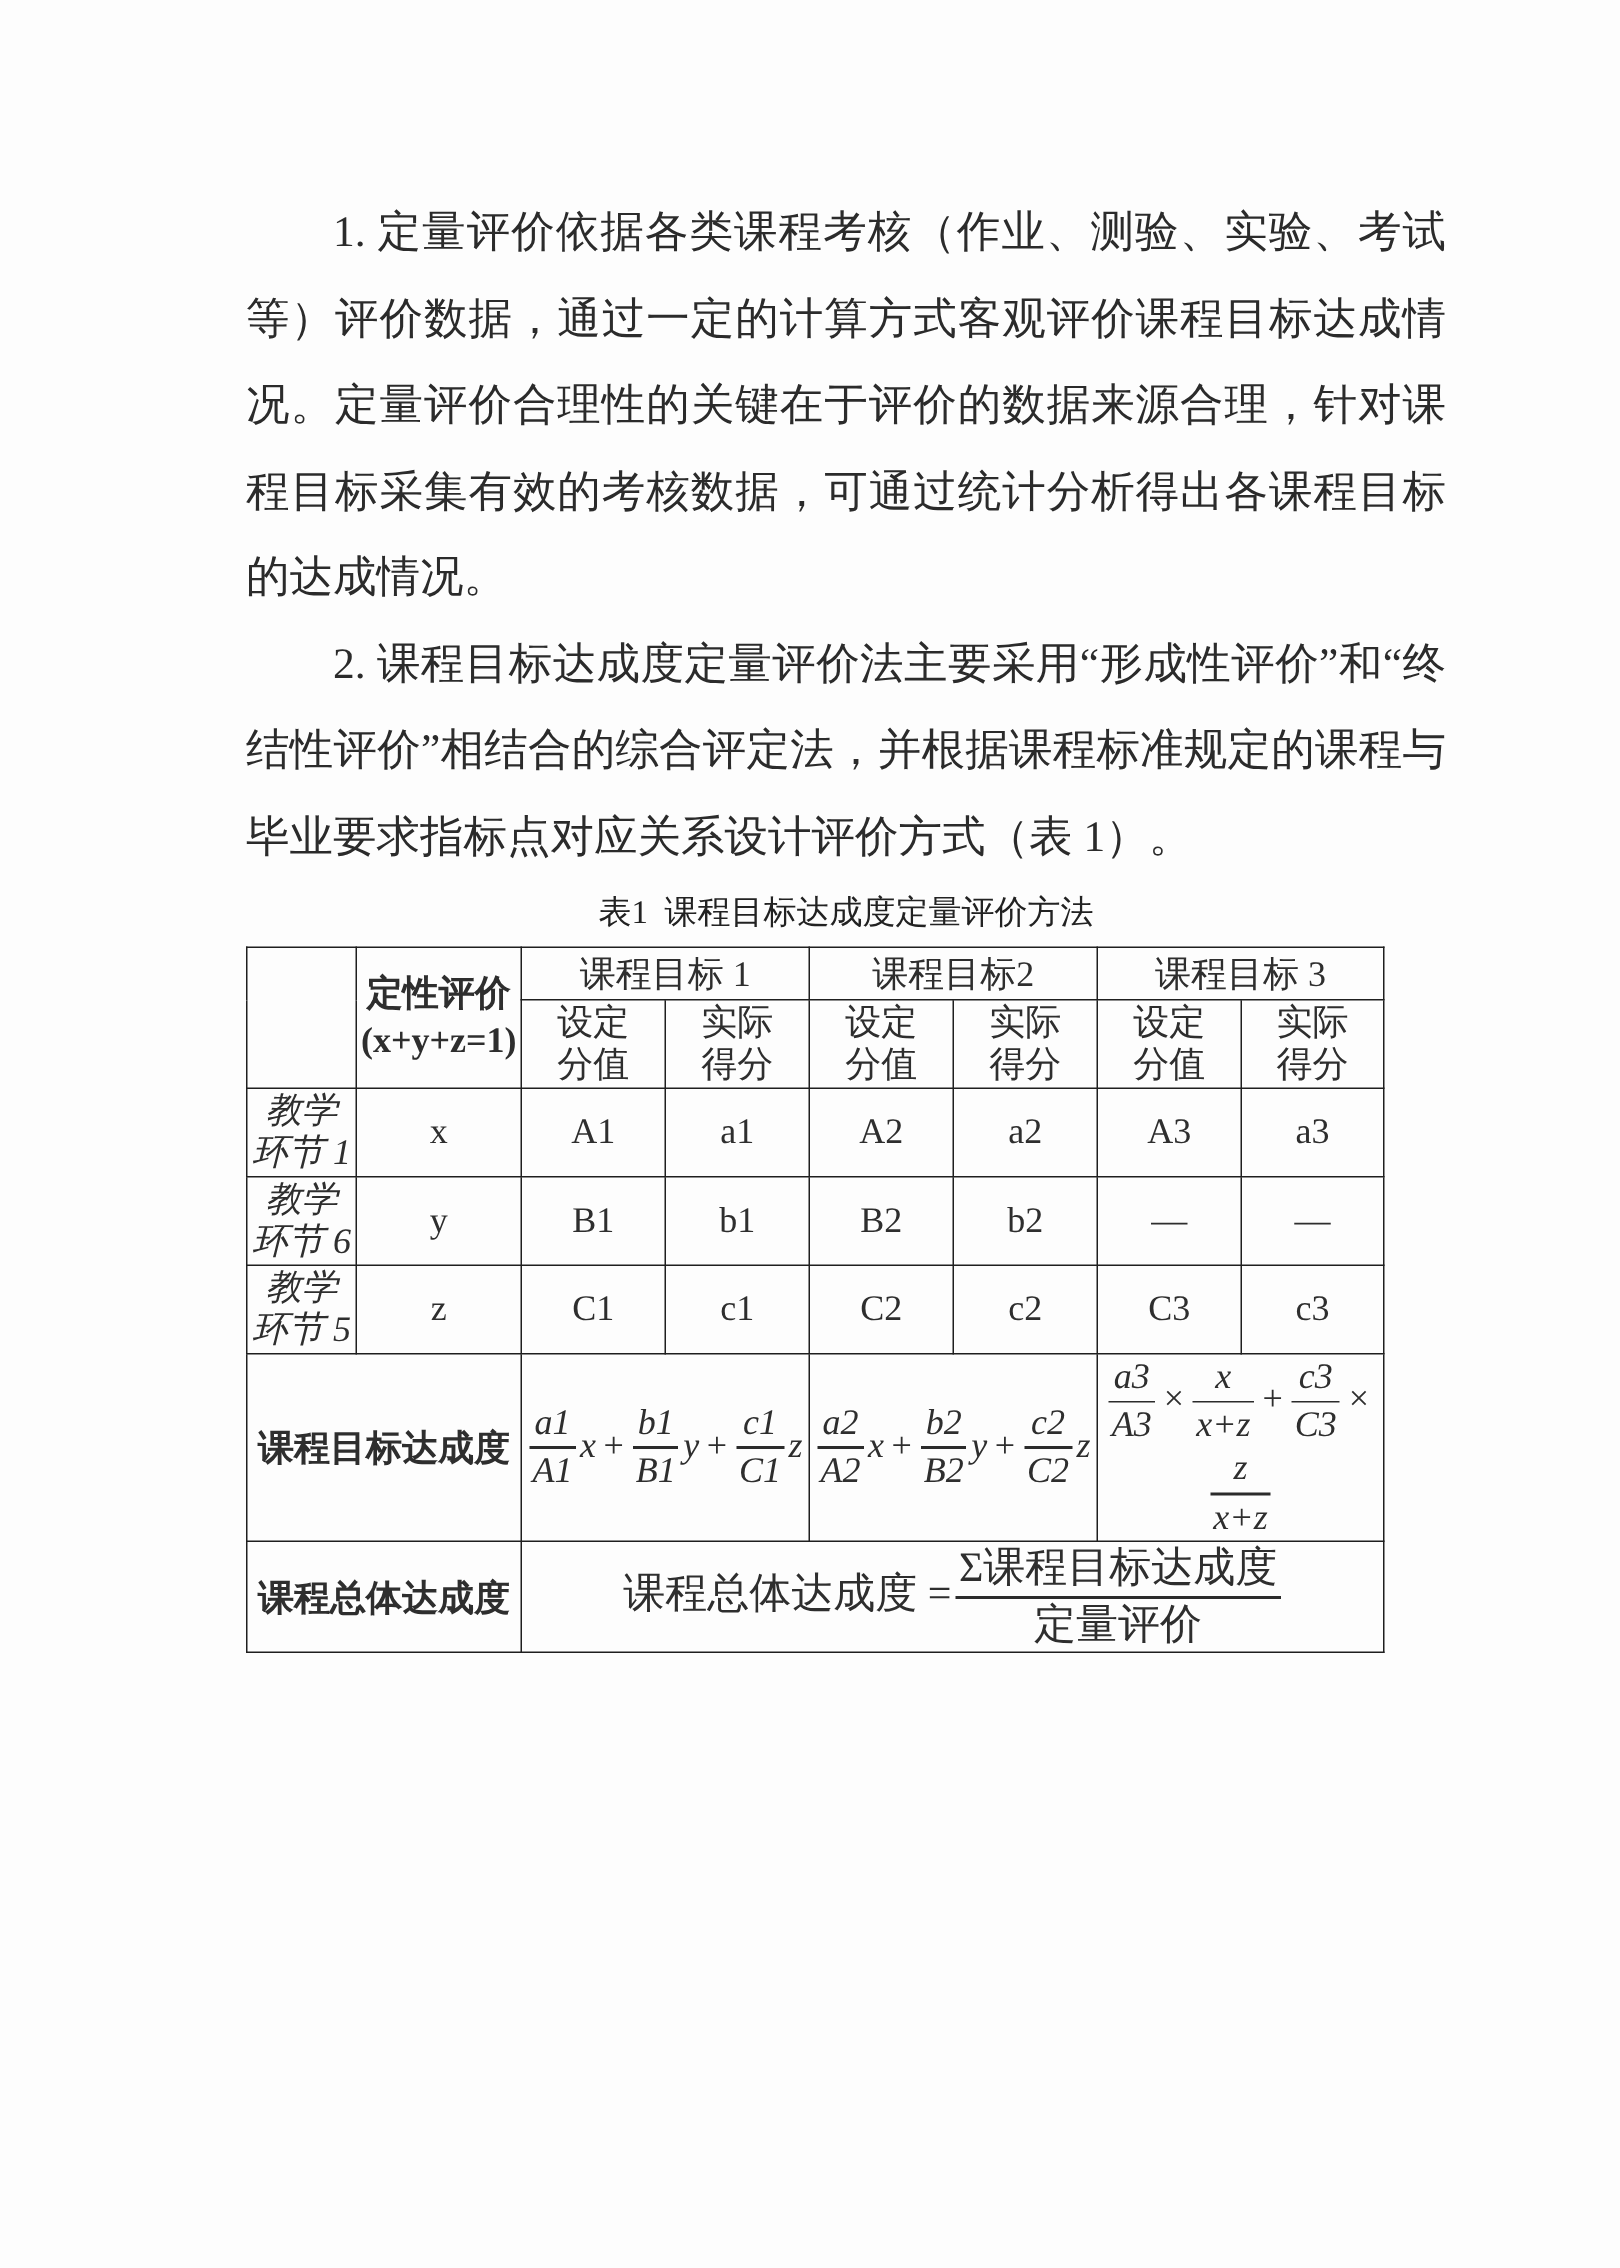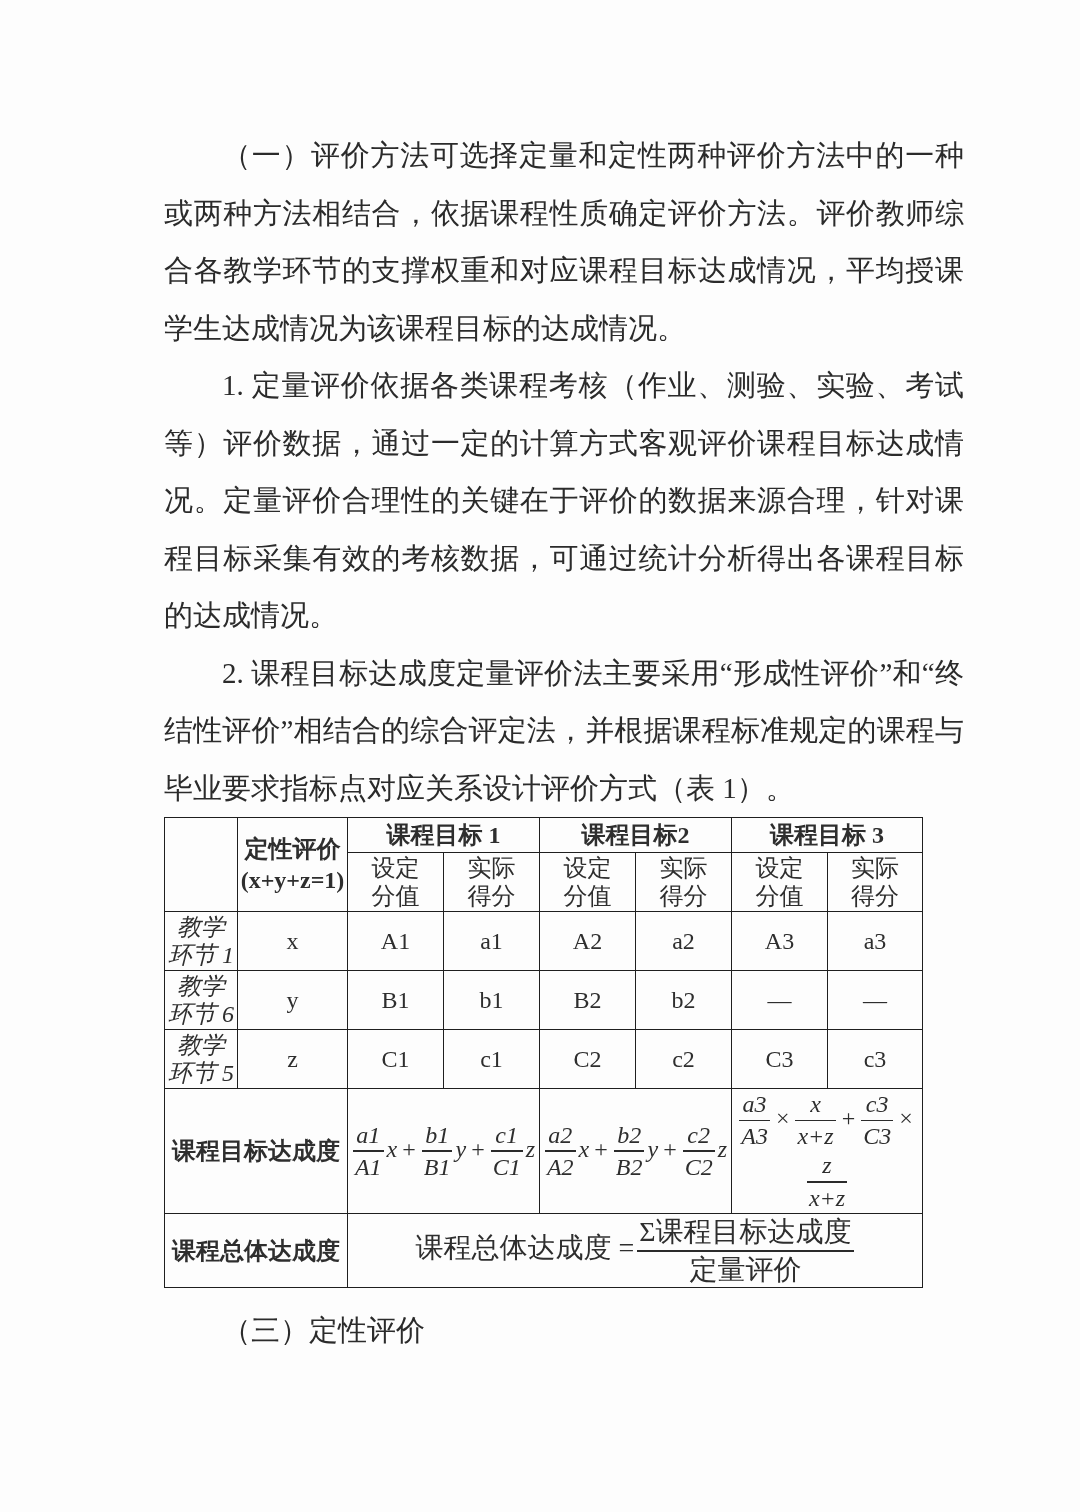--- a/index.html
+++ b/index.html
@@ -50,21 +50,21 @@
     font-size: 24px;
     color: #2e2e2e;
     overflow: hidden;
   }
   tr.hdr1 { height: 29px; }
   tr.hdr2 { height: 58px; }
   tr.body-row { height: 57px; }
   tr.formula-row { height: 58px; }
   tr.overall-row { height: 60px; }
   td.goal-hdr {
-    font-weight: bold;
+    font-weight: normal;
     font-size: 25px;
     color: #1d1d1d;
   }
   td.weight-hdr {
     font-weight: bold;
     font-size: 24px;
     line-height: 31px;
     color: #1d1d1d;
   }
   td.sub-hdr { line-height: 28px; margin-top: 16px; }
@@ -96,24 +96,24 @@
   .frac .num, .frac .den { padding: 0 2px; }
   .mop { font-style: normal; padding: 0 4px; }
   .mvar { padding: 0 1px; }
   .up { font-style: normal; }
 </style>
 </head>
 <body>
 
 <div class="page">
 
-  <p class="para">（一）评价方法可选择定量和定性两种评价方法中的一种或两种方法相结合，依据课程性质确定评价方法。评价教师综合各教学环节的支撑权重和对应课程目标达成情况，平均授课学生达成情况为该课程目标的达成情况。</p>
   <p class="para">1. 定量评价依据各类课程考核（作业、测验、实验、考试等）评价数据，通过一定的计算方式客观评价课程目标达成情况。定量评价合理性的关键在于评价的数据来源合理，针对课程目标采集有效的考核数据，可通过统计分析得出各课程目标的达成情况。</p>
   <p class="para">2. 课程目标达成度定量评价法主要采用“形成性评价”和“终结性评价”相结合的综合评定法，并根据课程标准规定的课程与毕业要求指标点对应关系设计评价方式（表 1）。</p>
 
+  <div class="caption">表1  课程目标达成度定量评价方法</div>
 
   <table class="goal-table">
     <colgroup>
       <col style="width:73px">
       <col style="width:110px">
       <col style="width:96px">
         <col style="width:96px">
       <col style="width:96px">
         <col style="width:96px">
       <col style="width:96px">
@@ -247,15 +247,14 @@
         <td colspan="2" class="bold-label">课程总体达成度</td>
         <td colspan="6" class="formula-cell cjk"><span class="mvar up">课程总体达成度 =</span><span class="frac up">
               <span class="num">Σ课程目标达成度</span>
               <span class="bar"></span>
               <span class="den">定量评价</span>
             </span></td>
       </tr>
     </tbody>
   </table>
 
-  <p class="para" style="margin-top:14px;">（三）定性评价</p>
 
 </div>
 
 </body></html>

